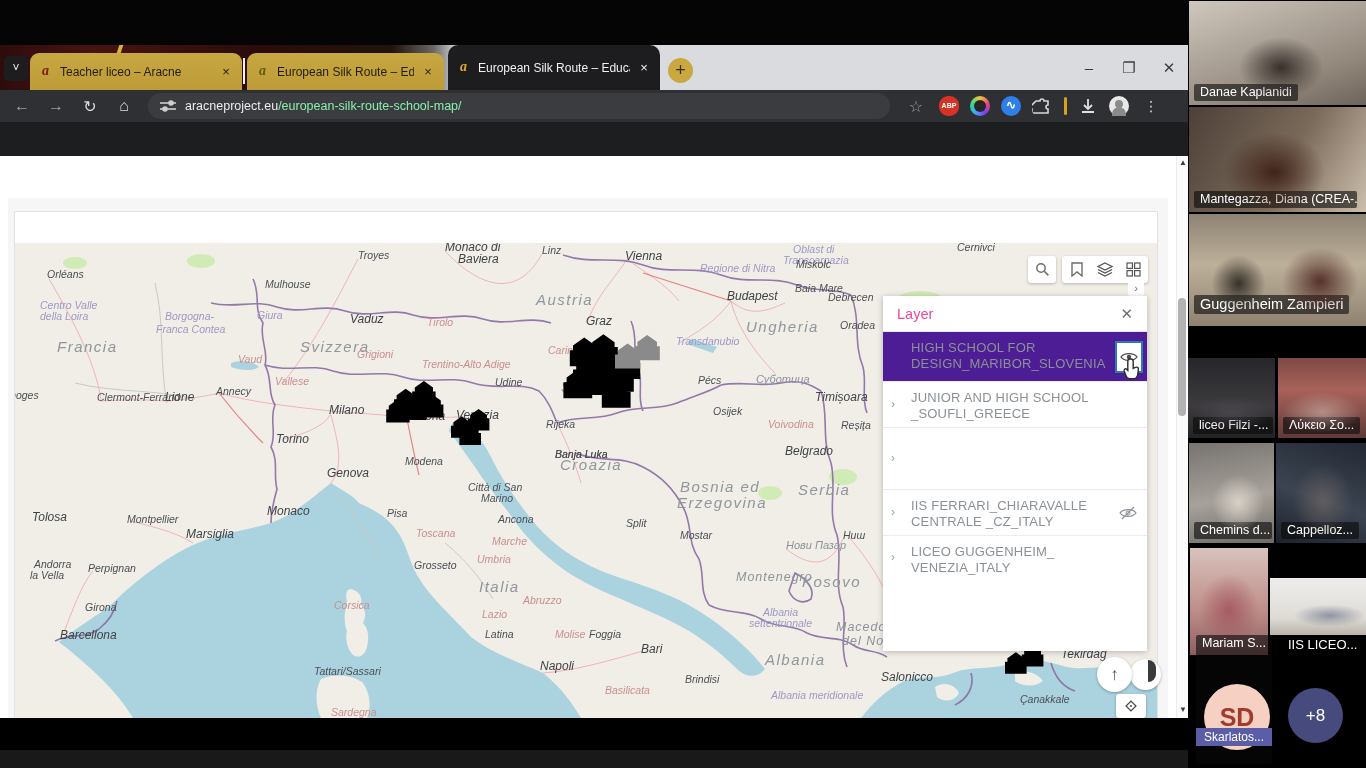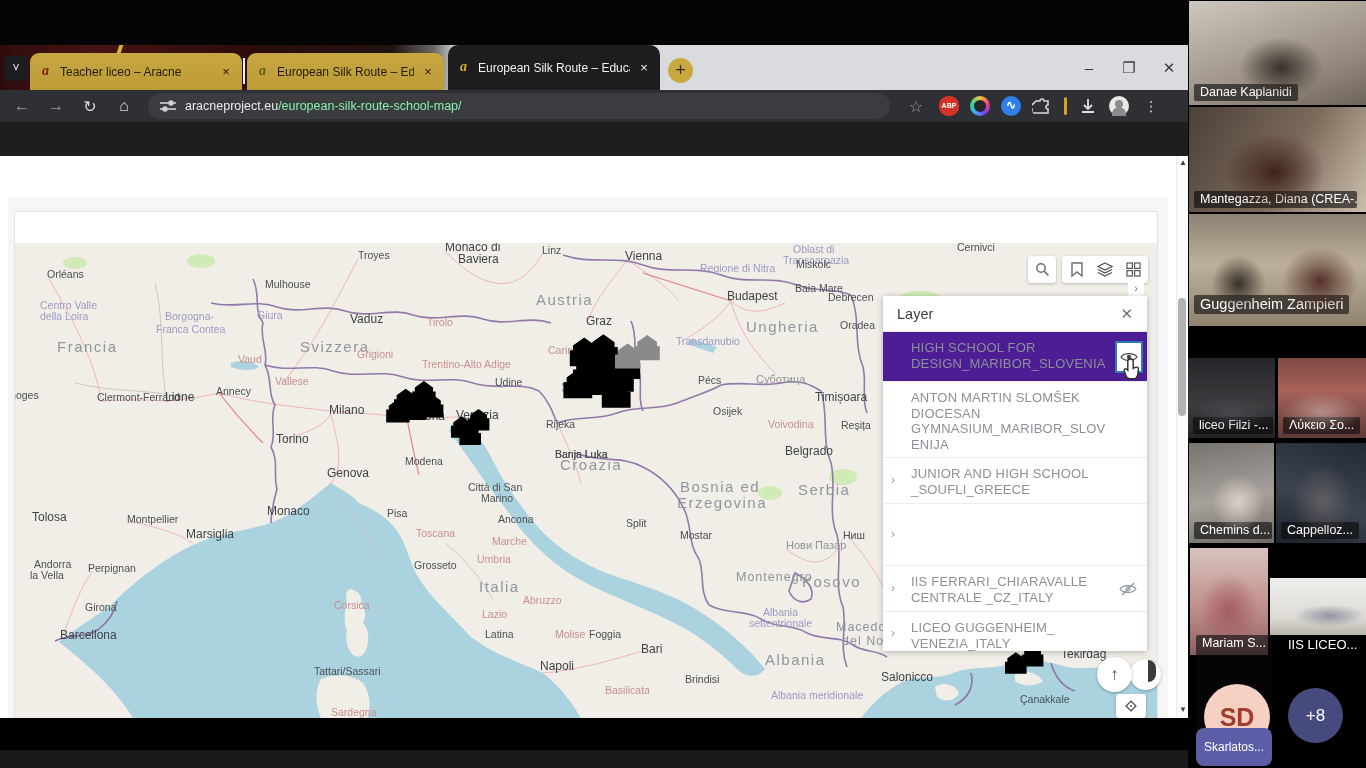--- a/index.html
+++ b/index.html
@@ -50,34 +50,34 @@
   #pagebg{left:0;top:156px;width:1176px;height:562px;background:#fff;}
   #widgetbg{left:8px;top:198px;width:1160px;height:520px;background:#f6f6f6;}
 
   #pg-scroll{left:1176px;top:156px;width:12px;height:562px;background:#fbfbfb;border-left:1px solid #ececec;box-sizing:border-box;}
   #pg-thumb{left:1178px;top:298px;width:8px;height:118px;background:#b2b2b2;border-radius:4px;}
   .scr-arr{left:1179px;width:8px;height:8px;color:#3a3a3a;font-size:8px;line-height:8px;}
 
   
   #mapcard{left:14px;top:211px;width:1144px;height:507px;background:#fff;border:1px solid #e2e2e2;box-sizing:border-box;}
   #maptitle{left:28px;top:220px;width:900px;font-size:13.5px;color:#6f6f6f;}
-  #mapview{left:15px;top:243px;width:1142px;height:475px;overflow:hidden;background:#1d4ed8;}
+  #mapview{left:15px;top:243px;width:1142px;height:475px;overflow:hidden;background:#1d4ed8;font-style:italic;}
 
   .mapbtn{background:#fff;border-radius:3px;box-shadow:0 1px 3px rgba(0,0,0,.25);display:flex;align-items:center;justify-content:center;}
   #btn-search{left:1028px;top:256px;width:28px;height:27px;}
   #btn-group{left:1062px;top:256px;width:86px;height:27px;display:flex;}
   #btn-group .cell{width:28px;height:27px;display:flex;align-items:center;justify-content:center;}
   #panel-expand{left:1128px;top:281px;width:16px;height:15px;background:#fff;color:#6e6e6e;font-size:11px;line-height:15px;
     text-align:center;border-radius:2px;}
 
   
   #layerpanel{left:883px;top:296px;width:264px;height:355px;background:#fff;box-shadow:0 1px 6px rgba(0,0,0,.25);
     color:#8b9196;overflow:hidden;}
   #lp-head{height:36px;border-bottom:1px solid #e9e9e9;display:flex;align-items:center;padding:0 14px;box-sizing:border-box;}
-  #lp-title{flex:1;font-size:14.5px;color:#404040;}
+  #lp-title{flex:1;font-size:14.5px;color:#ec4899;}
   #lp-close{color:#6e6e6e;font-size:15px;}
   .lp-item{position:relative;border-bottom:1px solid #ececec;font-size:13px;letter-spacing:.2px;line-height:15.5px;
     padding:8px 36px 8px 28px;box-sizing:border-box;overflow-wrap:anywhere;}
   .lp-item .chev{position:absolute;left:8px;top:50%;transform:translateY(-50%);color:#9aa0a6;font-size:12px;}
   .lp-item.sel{background:#4c1d95;}
   #eye-btn{position:absolute;right:4px;top:9px;width:28px;height:32px;background:#fff;border:2px solid #2e79b5;
     box-sizing:border-box;display:flex;align-items:center;justify-content:center;}
   .eyeoff{position:absolute;right:10px;top:50%;transform:translateY(-50%);}
 
   #north-btn{left:1097px;top:657px;width:35px;height:35px;border-radius:50%;background:#fff;
@@ -116,21 +116,21 @@
   #t7{left:1276px;top:443px;width:90px;height:100px;background:linear-gradient(200deg,#222933,#3c4452 55%,#1d222b);}
   #t7:after{background:radial-gradient(ellipse 46% 52% at 52% 58%,rgba(120,110,105,.6),transparent 72%);}
   #t8{left:1190px;top:548px;width:78px;height:107px;background:linear-gradient(180deg,#d8c2bc,#c0918c 55%,#8e5f60);}
   #t8:after{background:radial-gradient(ellipse 52% 46% at 50% 58%,rgba(160,80,90,.8),transparent 74%);}
   #t9{left:1270px;top:578px;width:96px;height:57px;background:linear-gradient(180deg,#efeeec,#dedbd5 70%,#b8b4ac);}
   #t9:after{background:radial-gradient(ellipse 50% 26% at 62% 66%,rgba(80,90,120,.55),transparent 75%);}
   #t9-label{left:1288px;top:637px;color:#fff;font-size:13px;}
   #t8-label{left:1196px;top:635px;}
   #sd-avatar{left:1204px;top:684px;width:66px;height:66px;border-radius:50%;background:#f6d0c2;color:#a03b2e;
     font-size:25px;font-weight:bold;display:flex;align-items:center;justify-content:center;}
-  #sd-chip{left:1196px;top:728px;background:#5b5ea6;color:#fff;font-size:12px;padding:12px 8px;border-radius:8px;white-space:nowrap;}
+  #sd-chip{left:1196px;top:728px;background:#5b5ea6;color:#fff;font-size:12px;padding:2px 8px;border-radius:0;white-space:nowrap;}
   #plus8{left:1288px;top:688px;width:55px;height:55px;border-radius:50%;background:#474a7d;color:#fff;
     font-size:17px;display:flex;align-items:center;justify-content:center;}
 </style>
 </head>
 <body>
 
 <div id="stage">
 
   <div class="abs" id="topband"></div>
 
@@ -481,23 +481,20 @@
     </div>
     <div class="lp-item sel" style="height:50px;">
       <span style="display:block;width:198px;">HIGH SCHOOL FOR DESIGN_MARIBOR_SLOVENIA</span>
       <span id="eye-btn">
         <svg width="18" height="12" viewBox="0 0 18 12">
           <path d="M1,6 C4,1.5 14,1.5 17,6 C14,10.5 4,10.5 1,6 Z" fill="none" stroke="#4a4a4a" stroke-width="1.3"></path>
           <circle cx="9" cy="6" r="2.2" fill="#4a4a4a"></circle>
         </svg>
       </span>
     </div>
-    <div class="lp-item" style="height:76px;">
-      <span style="display:block;width:200px;">ANTON MARTIN SLOMŠEK DIOCESAN GYMNASIUM_MARIBOR_SLOVENIJA</span>
-    </div>
     <div class="lp-item" style="height:46px;">
       <span class="chev">›</span>
       <span style="display:block;width:200px;">JUNIOR AND HIGH SCHOOL _SOUFLI_GREECE</span>
     </div>
     <div class="lp-item" style="height:62px;">
       <span class="chev">›</span>
     </div>
     <div class="lp-item" style="height:46px;">
       <span class="chev">›</span>
       <span style="display:block;width:190px;">IIS FERRARI_CHIARAVALLE CENTRALE _CZ_ITALY</span>

